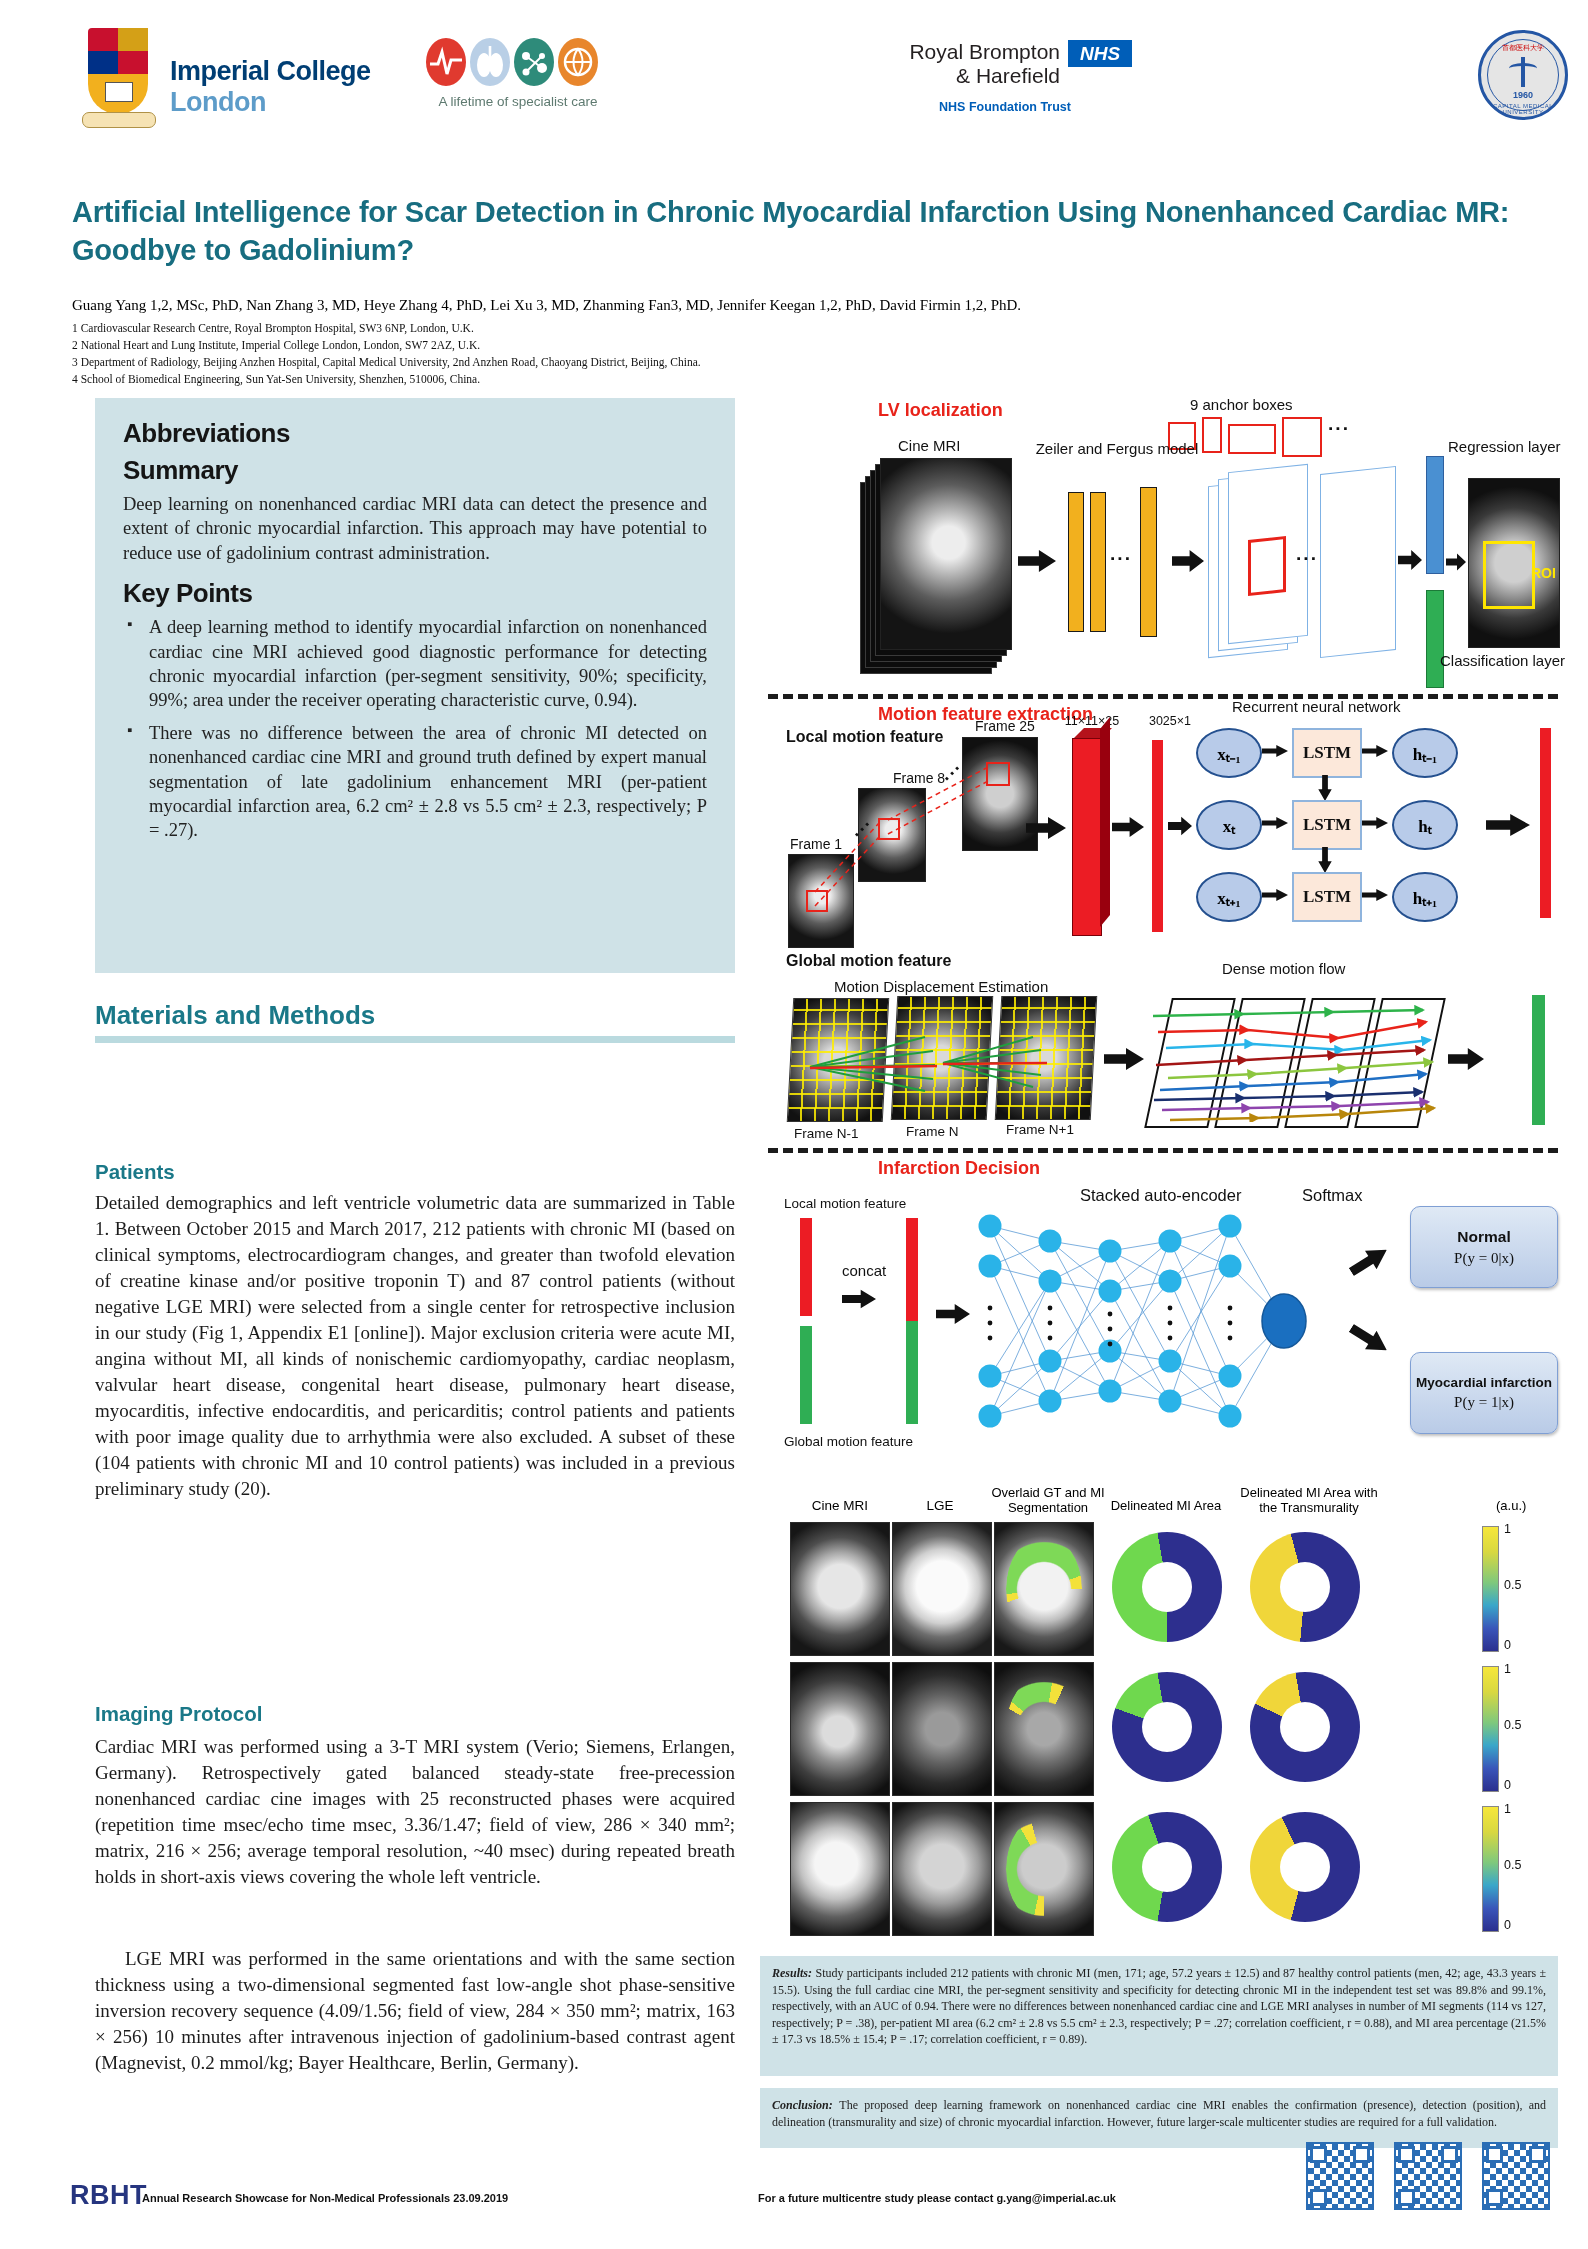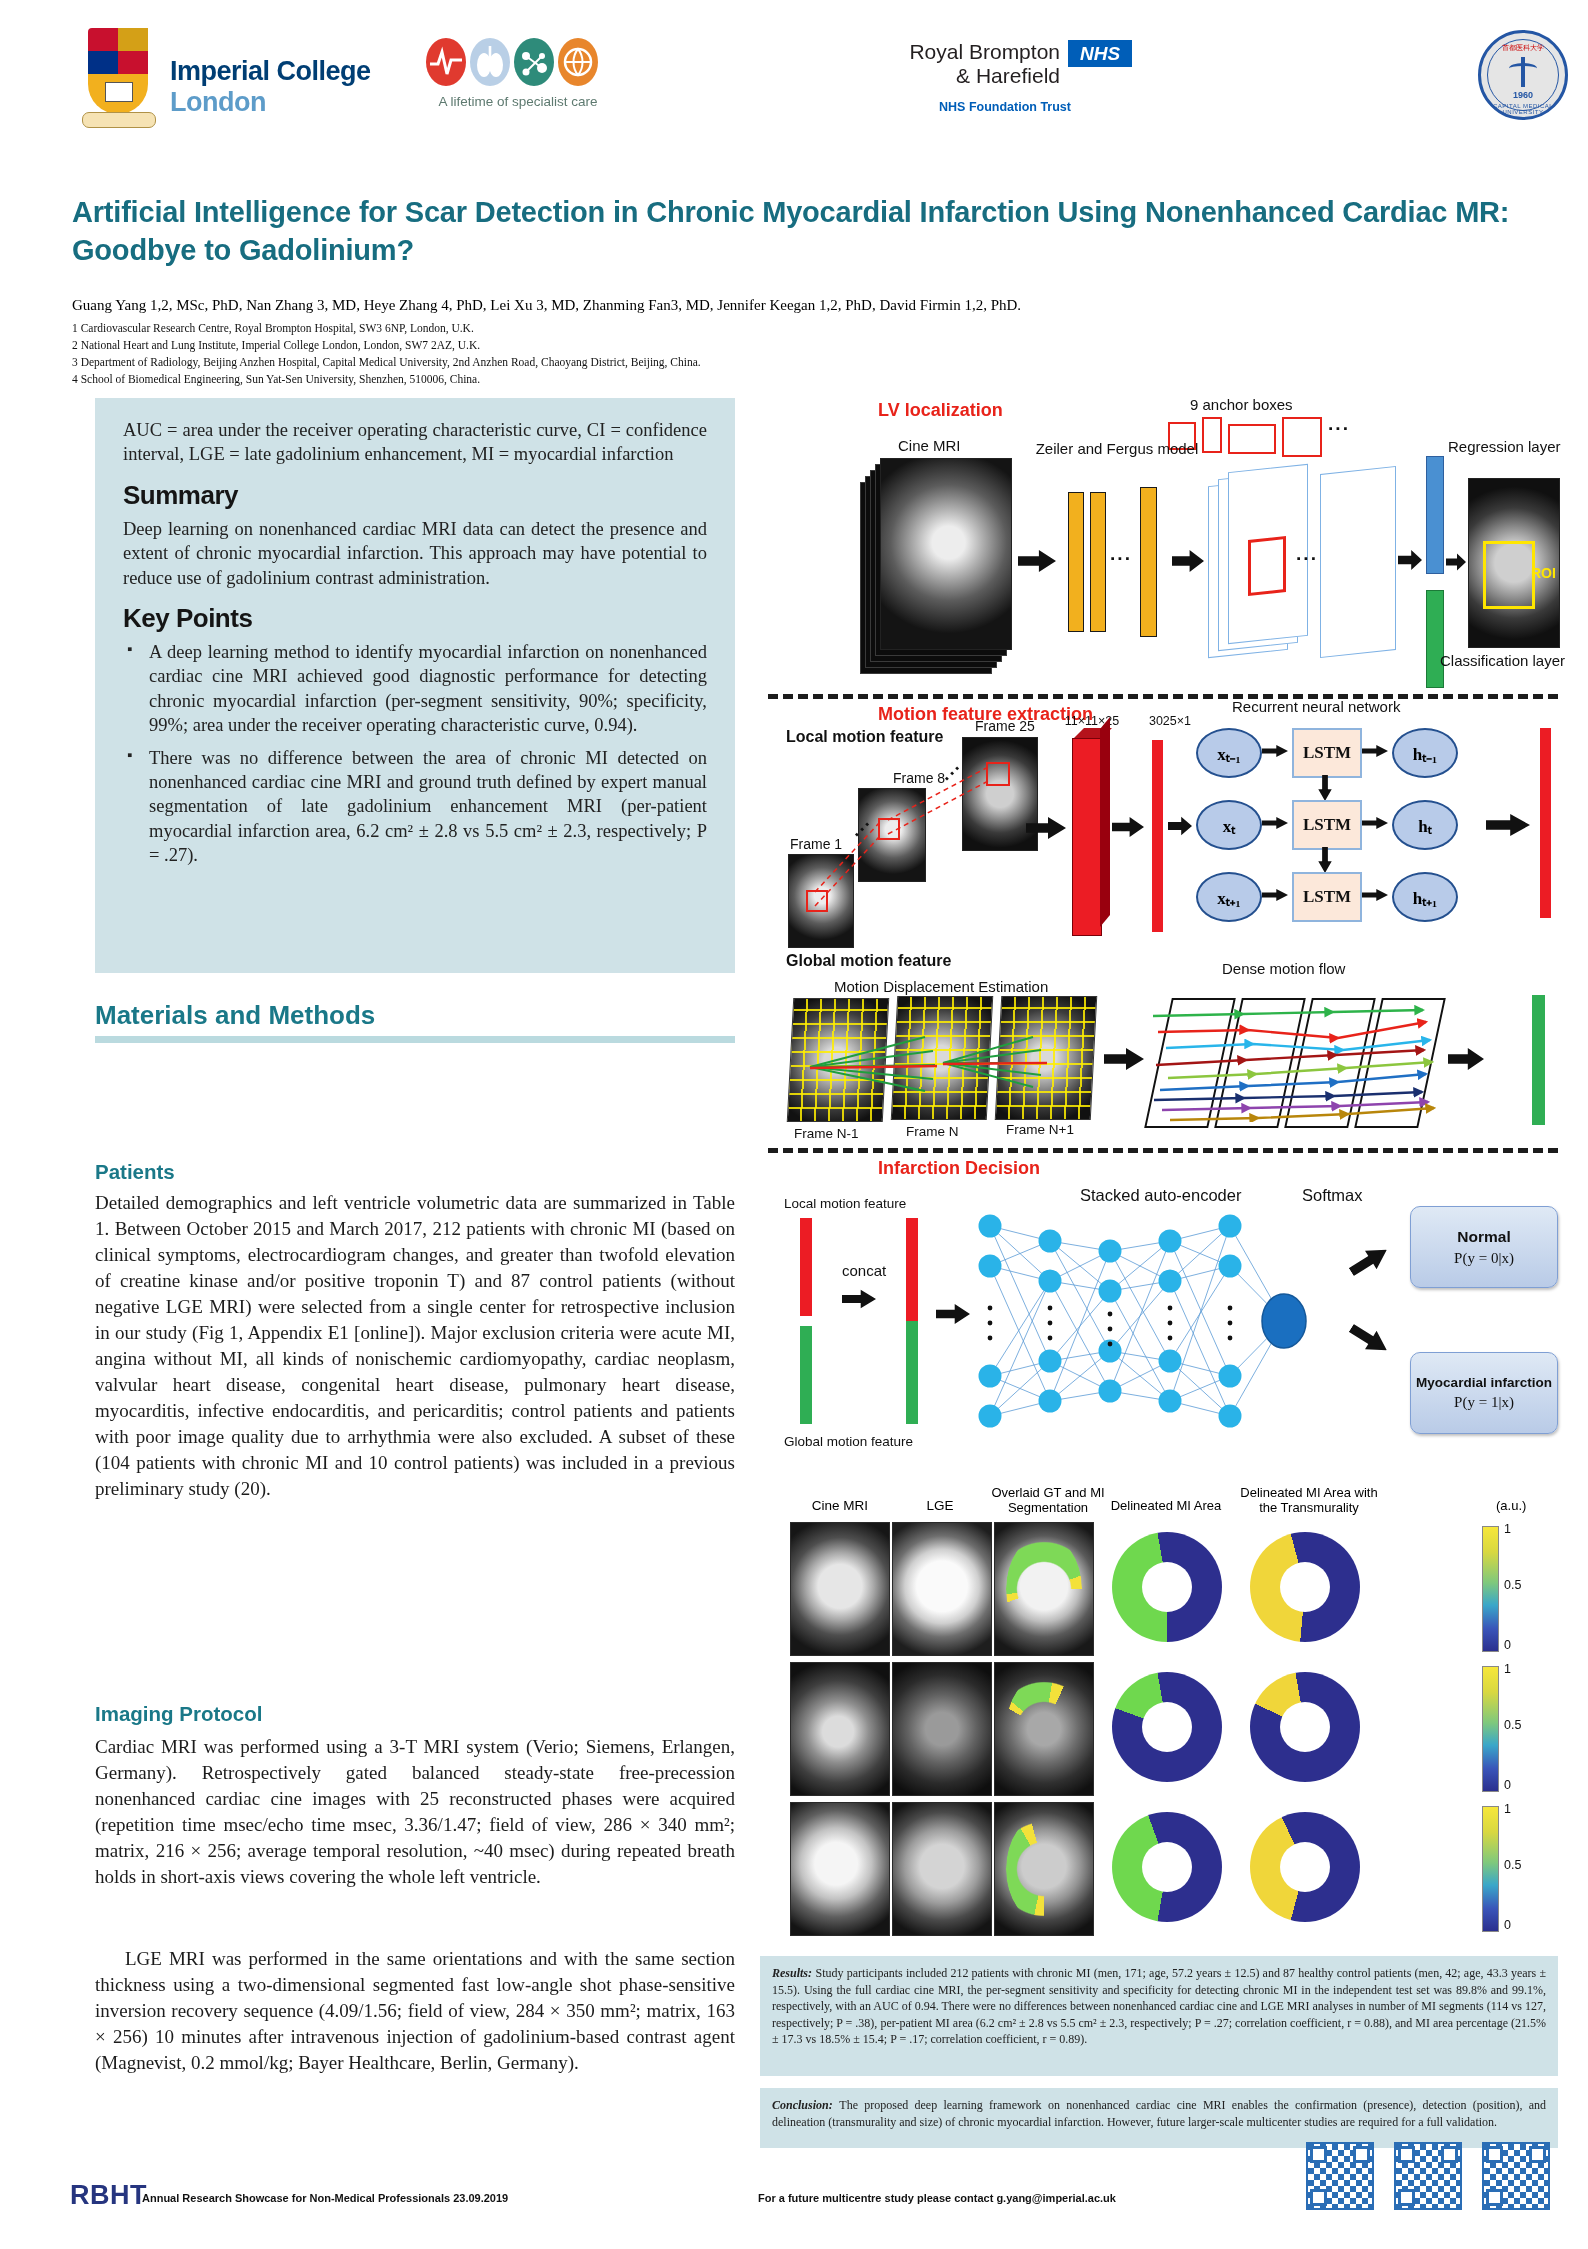--- a/index.html
+++ b/index.html
@@ -141,21 +141,21 @@
   </div>
 
   <div class="abs" style="left:72px;top:194px;width:1470px;font-size:29px;font-weight:bold;color:#176d80;line-height:1.3;letter-spacing:-.2px">Artificial Intelligence for Scar Detection in Chronic Myocardial Infarction Using Nonenhanced Cardiac MR: Goodbye to Gadolinium?</div>
   <div class="abs ser" style="left:72px;top:297px;width:1470px;font-size:15px;color:#000">Guang Yang 1,2, MSc, PhD, Nan Zhang 3, MD, Heye Zhang 4, PhD, Lei Xu 3, MD, Zhanming Fan3, MD, Jennifer Keegan 1,2, PhD, David Firmin 1,2, PhD.</div>
   <div class="abs ser" style="left:72px;top:322px;font-size:11.5px;color:#111">1 Cardiovascular Research Centre, Royal Brompton Hospital, SW3 6NP, London, U.K.</div>
   <div class="abs ser" style="left:72px;top:339px;font-size:11.5px;color:#111">2 National Heart and Lung Institute, Imperial College London, London, SW7 2AZ, U.K.</div>
   <div class="abs ser" style="left:72px;top:356px;font-size:11.5px;color:#111">3 Department of Radiology, Beijing Anzhen Hospital, Capital Medical University, 2nd Anzhen Road, Chaoyang District, Beijing, China.</div>
   <div class="abs ser" style="left:72px;top:373px;font-size:11.5px;color:#111">4 School of Biomedical Engineering, Sun Yat-Sen University, Shenzhen, 510006, China.</div>
 
   <div class="infobox" style="left:95px;top:398px;width:640px;height:575px">
-    <p class="bxp ser jt">AUC = area under the receiver operating characteristic curve, CI = confidence interval, LGE = late gadolinium enhancement, MI = myocardial infarction</p>
+    <div class="bxh">Abbreviations</div>
     <div class="bxh">Summary</div>
     <p class="bxp ser jt">Deep learning on nonenhanced cardiac MRI data can detect the presence and extent of chronic myocardial infarction. This approach may have potential to reduce use of gadolinium contrast administration.</p>
     <div class="bxh">Key Points</div>
     <div class="kp ser jt">A deep learning method to identify myocardial infarction on nonenhanced cardiac cine MRI achieved good diagnostic performance for detecting chronic myocardial infarction (per-segment sensitivity, 90%; specificity, 99%; area under the receiver operating characteristic curve, 0.94).</div>
     <div class="kp ser jt">There was no difference between the area of chronic MI detected on nonenhanced cardiac cine MRI and ground truth defined by expert manual segmentation of late gadolinium enhancement MRI (per-patient myocardial infarction area, 6.2 cm² ± 2.8 vs 5.5 cm² ± 2.3, respectively; P = .27).</div>
   </div>
 
   <div class="mh" style="left:95px;top:1000px">Materials and Methods</div>
   <div class="abs" style="left:95px;top:1036px;width:640px;height:7px;background:#badadf"></div>
 

